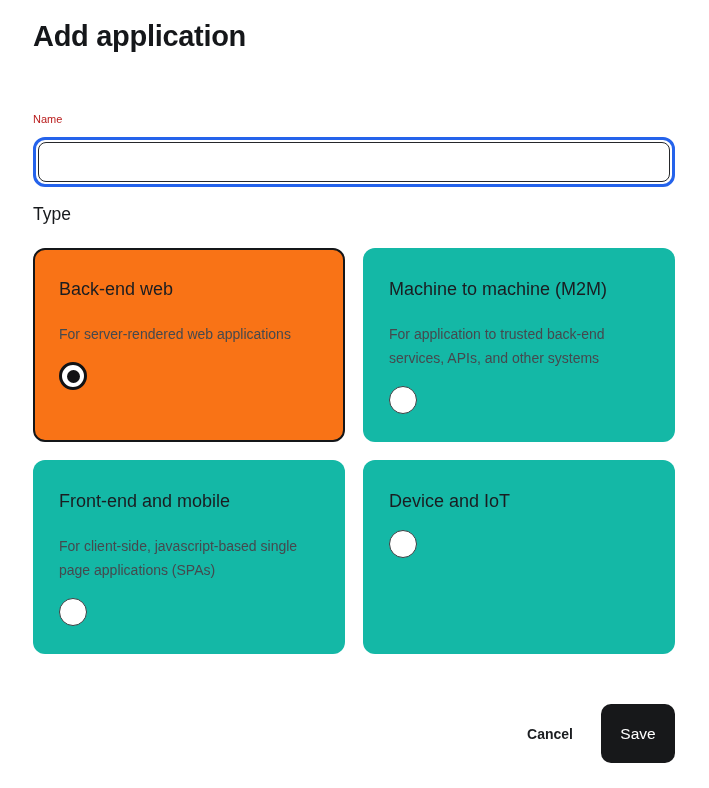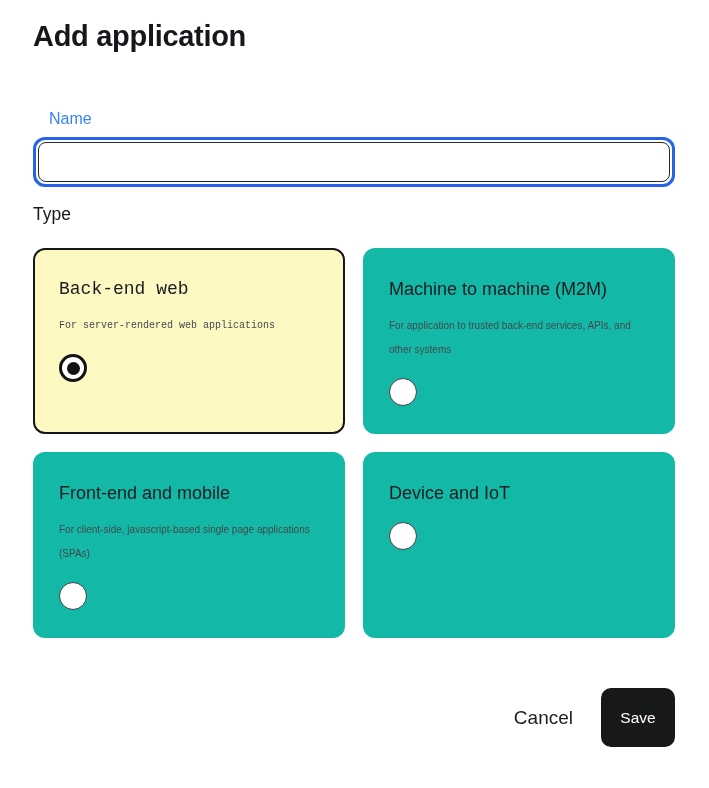--- a/index.html
+++ b/index.html
@@ -16,25 +16,24 @@
   h1.page-title {
     font-size: 29px;
     line-height: 36px;
     font-weight: 600;
     letter-spacing: -0.3px;
     color: #15171a;
   }
   .field-label {
     display: block;
     margin-top: 56px;
-    font-size: 16px;
+    font-size: 11px;
     line-height: 18px;
     font-weight: 400;
-    color: #3b82f6;
-    margin-left: 16px;
+    color: #b91c1c;
   }
   .input-ring {
     margin-top: 9px;
     border: 3px solid #2563eb;
     border-radius: 12px;
     padding: 2px;
     background: #ffffff;
   }
   .text-input {
     display: block;
@@ -64,33 +63,32 @@
     gap: 18px;
   }
   .card {
     background: #14b8a6;
     border: 2px solid transparent;
     border-radius: 12px;
     padding: 26px 24px 26px 24px;
     cursor: pointer;
   }
   .card.selected {
-    background: #fef9c3;
+    background: #f97316;
     border-color: #141619;
-    font-family: Liberation Mono, monospace;
   }
   .card-title {
     font-size: 18px;
     line-height: 26px;
     font-weight: 500;
     color: #1a1d21;
   }
   .card-desc {
-    margin-top: 12px;
-    font-size: 10px;
+    margin-top: 20px;
+    font-size: 14px;
     line-height: 24px;
     font-weight: 400;
     color: #45494e;
   }
   .radio {
     display: block;
     margin-top: 16px;
     width: 28px;
     height: 28px;
     border-radius: 50%;
@@ -116,22 +114,22 @@
     margin-top: 50px;
     display: flex;
     justify-content: flex-end;
     align-items: center;
     gap: 14px;
   }
   .btn-cancel {
     background: transparent;
     border: none;
     font-family: "Liberation Sans", sans-serif;
-    font-size: 19px;
-    font-weight: 400;
+    font-size: 14px;
+    font-weight: 700;
     color: #1b1d20;
     padding: 12px 14px;
     cursor: pointer;
     text-align: right;
   }
   .btn-save {
     background: #17181a;
     border: none;
     border-radius: 10px;
     font-family: "Liberation Sans", sans-serif;

